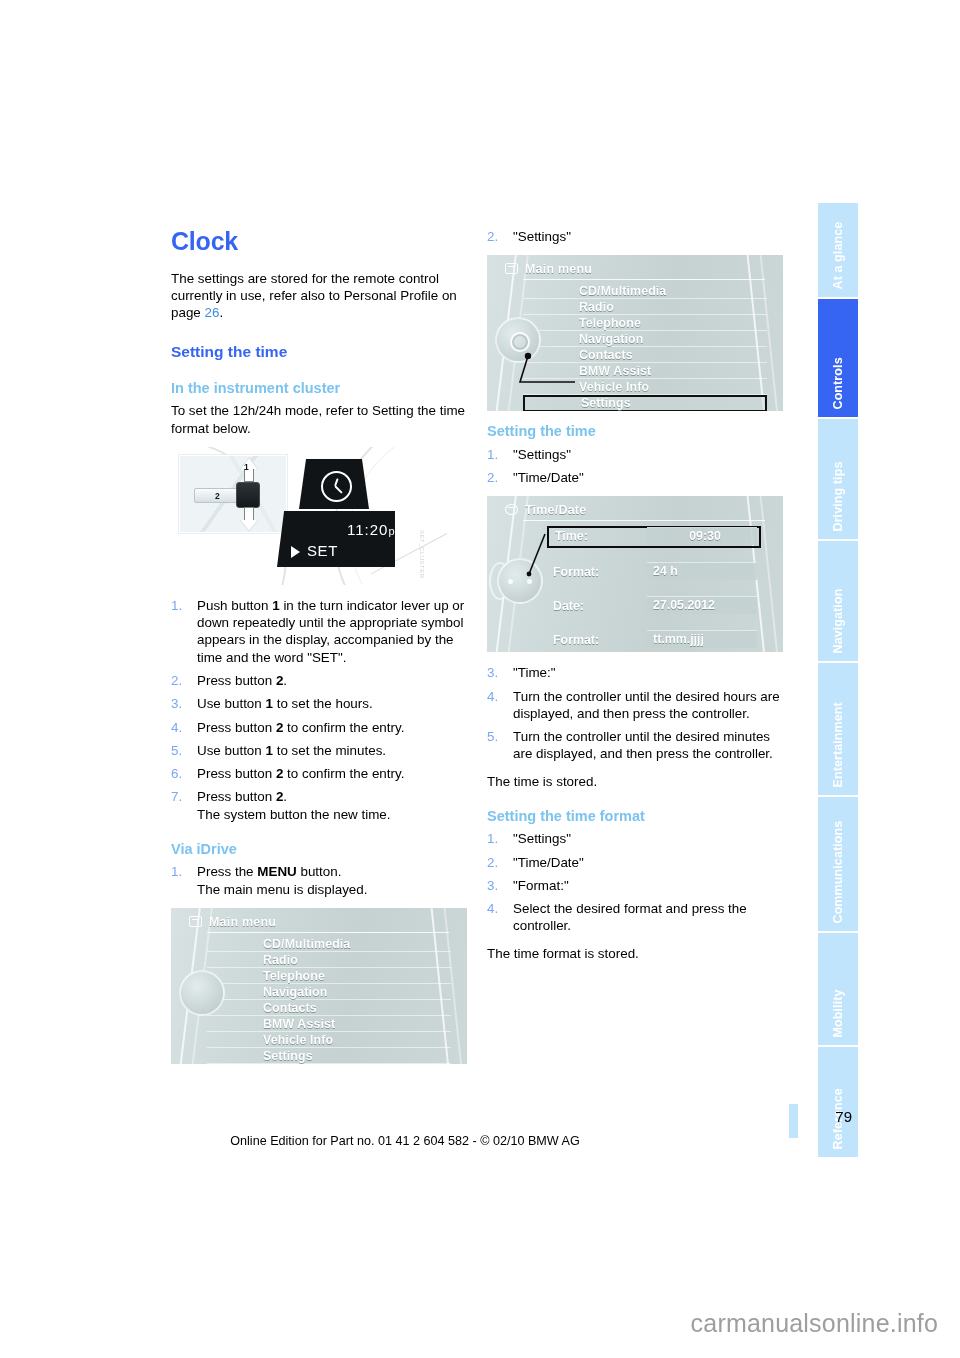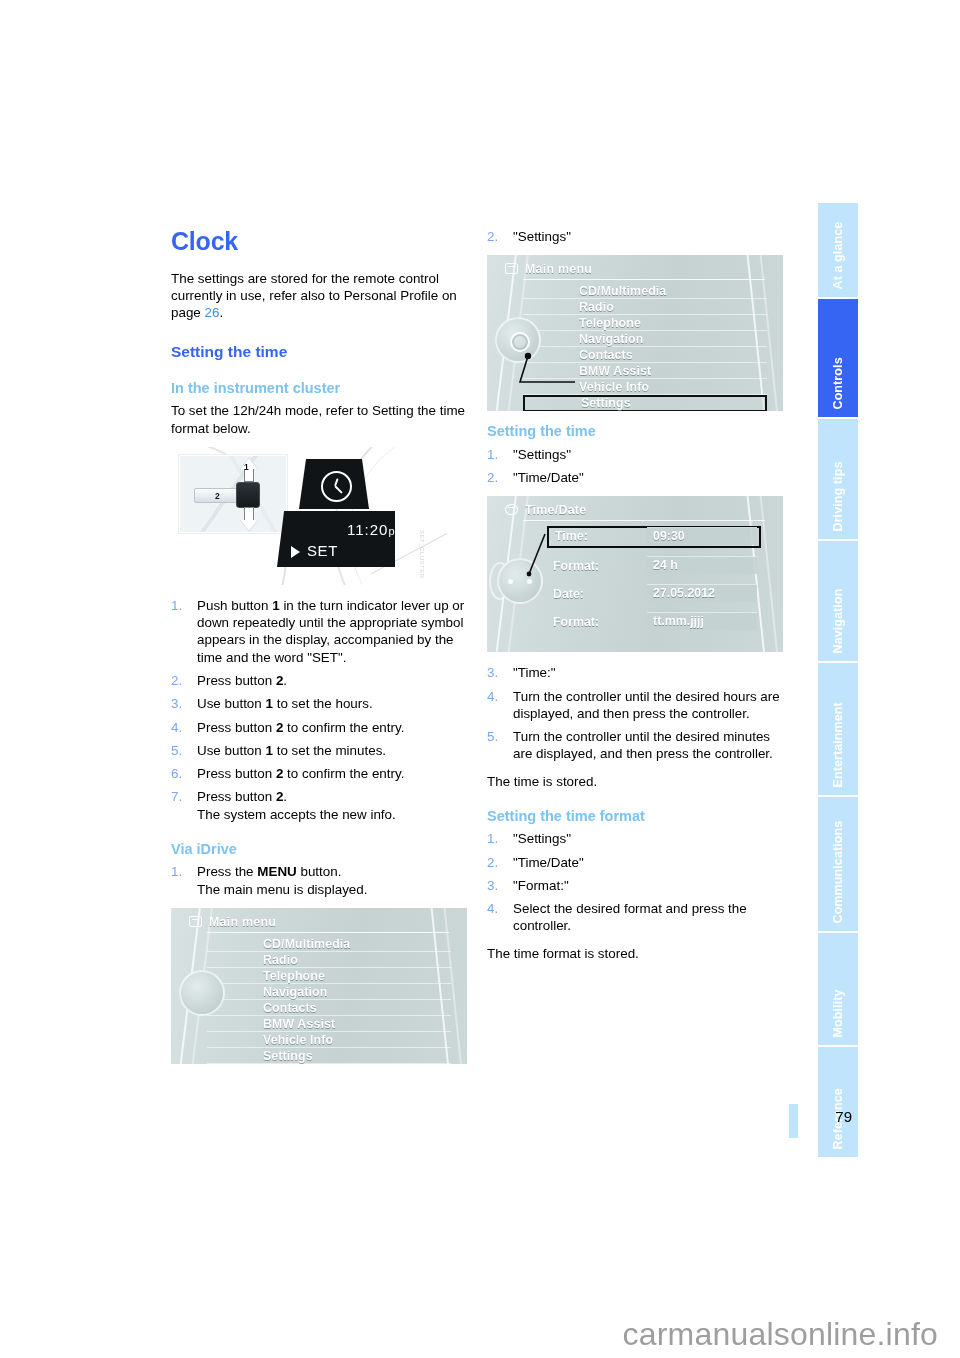--- a/index.html
+++ b/index.html
@@ -262,21 +262,21 @@
   
   .td-list {
     position: absolute;
     left: 60px;
     right: 22px;
     top: 30px;
   }
   .td-row {
     position: relative;
     height: 20px;
-    margin-bottom: 8px;
+    margin-bottom: 14px;
     font-size: 12.4px;
     color: #ffffff;
     font-weight: bold;
     text-shadow: 0 1px 0 rgba(110,128,128,.75);
   }
   .td-label {
     position: absolute;
     left: 6px; top: 3px;
   }
   .td-value {
@@ -289,21 +289,21 @@
     background: rgba(196,209,209,.85);
     box-shadow: inset 0 1px 0 rgba(255,255,255,.5);
     box-sizing: border-box;
   }
   .td-row.selected {
     border: 2px solid #0c0c0c;
     height: 22px;
     box-sizing: border-box;
   }
   .td-row.selected .td-label { top: 1px; }
-  .td-row.selected .td-value { top: -1px; left: 98px; }
+  .td-row.selected .td-value { top: -1px; left: 98px; text-align: center; }
 
   
   .cluster {
     position: relative;
     width: 296px;
     height: 138px;
     background: #ffffff;
     overflow: hidden;
     border: 0;
   }
@@ -477,22 +477,22 @@
     top: 1134px;
     text-align: center;
     font-size: 12.6px;
     color: #000;
     padding-right: 150px;
     box-sizing: border-box;
   }
   #watermark {
     position: absolute;
     right: 22px;
-    bottom: 5px;
-    font-size: 32px;
+    bottom: 20px;
+    font-size: 25px;
     color: #9e9e9e;
     letter-spacing: .2px;
   }
 </style>
 </head>
 <body>
 
 <div id="page">
 
   <div id="tab-rail">
@@ -573,21 +573,21 @@
       <div class="fig-code">SET_CLUSTER</div>
     </div>
 
     <ol class="steps" id="cluster-steps">
         <li><span>Push button <b>1</b> in the turn indicator lever up or down repeatedly until the appropriate symbol appears in the display, accompanied by the time and the word "SET".</span></li>
         <li><span>Press button <b>2</b>.</span></li>
         <li><span>Use button <b>1</b> to set the hours.</span></li>
         <li><span>Press button <b>2</b> to confirm the entry.</span></li>
         <li><span>Use button <b>1</b> to set the minutes.</span></li>
         <li><span>Press button <b>2</b> to confirm the entry.</span></li>
-        <li><span>Press button <b>2</b>.</span><span class="sub-line">The system accepts the new info.</span></li>
+        <li><span>Press button <b>2</b>.</span><span class="sub-line">The system button the new time.</span></li>
       </ol>
 
     <h3 class="sub">Via iDrive</h3>
 
     <ol class="steps" id="idrive-steps">
         <li><span>Press the <b>MENU</b> button.</span><span class="sub-line">The main menu is displayed.</span></li>
       </ol>
 
     <div class="figure">
       <div class="idrive" id="menu-left">
@@ -704,14 +704,15 @@
         <li><span>"Time/Date"</span></li>
         <li><span>"Format:"</span></li>
         <li><span>Select the desired format and press the controller.</span></li>
       </ol>
 
     <p class="body" style="margin-top:10px;">The time format is stored.</p>
   </div>
 
   <div id="footer-pageno">79</div>
   <div id="footer-mark"></div>
+  <div id="footer-edition">Online Edition for Part no. 01 41 2 604 582 - © 02/10 BMW AG</div>
   <div id="watermark">carmanualsonline.info</div>
 </div>
 
 </body></html>

